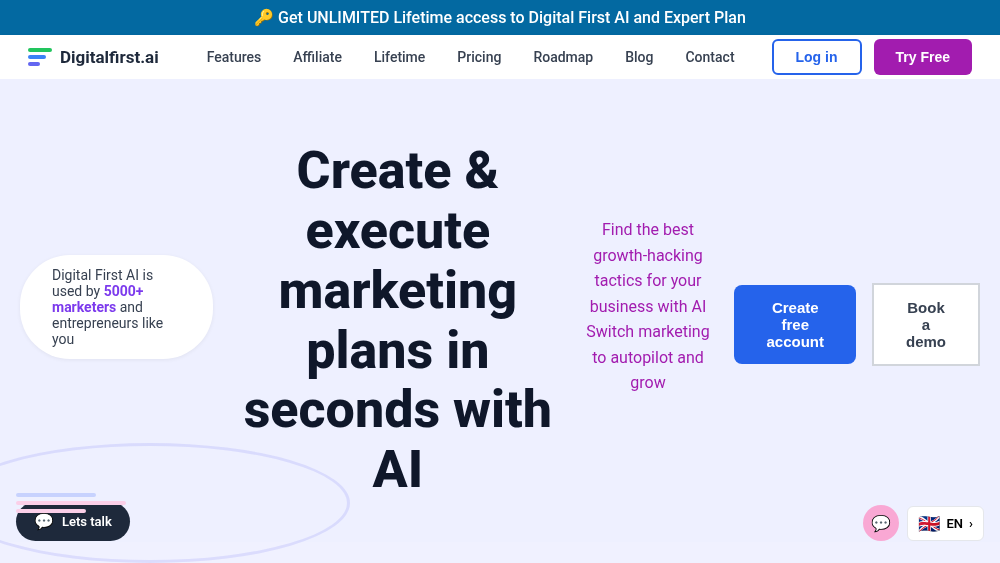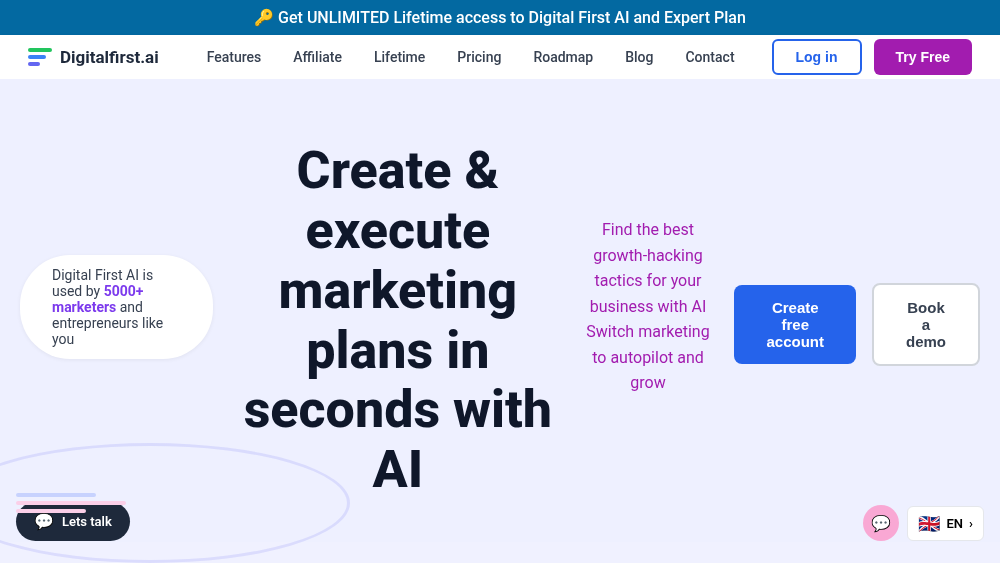--- a/index.html
+++ b/index.html
@@ -155,21 +155,21 @@
       font-size: 15px;
       font-weight: 600;
       cursor: pointer;
       margin-left: 21px;
     }
     .btn-demo {
       background: white;
       color: #374151;
       border: 2px solid #d1d5db;
       padding: 14px 32px;
-      border-radius: 8px;
+      border-radius: 0;
       font-size: 15px;
       font-weight: 600;
       cursor: pointer;
     }
 
     
     .chat-widget {
       position: absolute;
       bottom: 22px;
       left: 16px;

